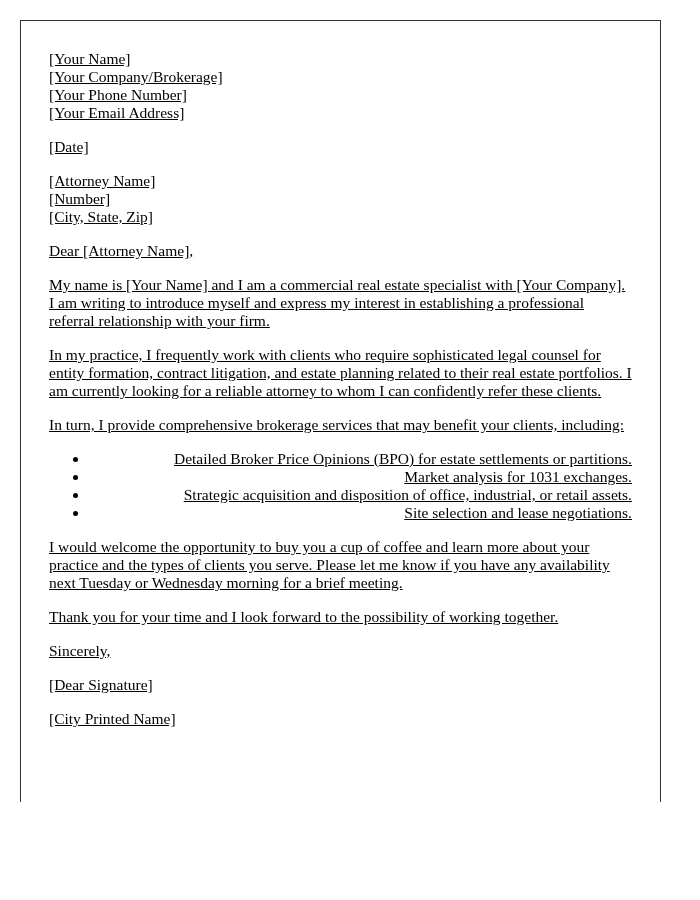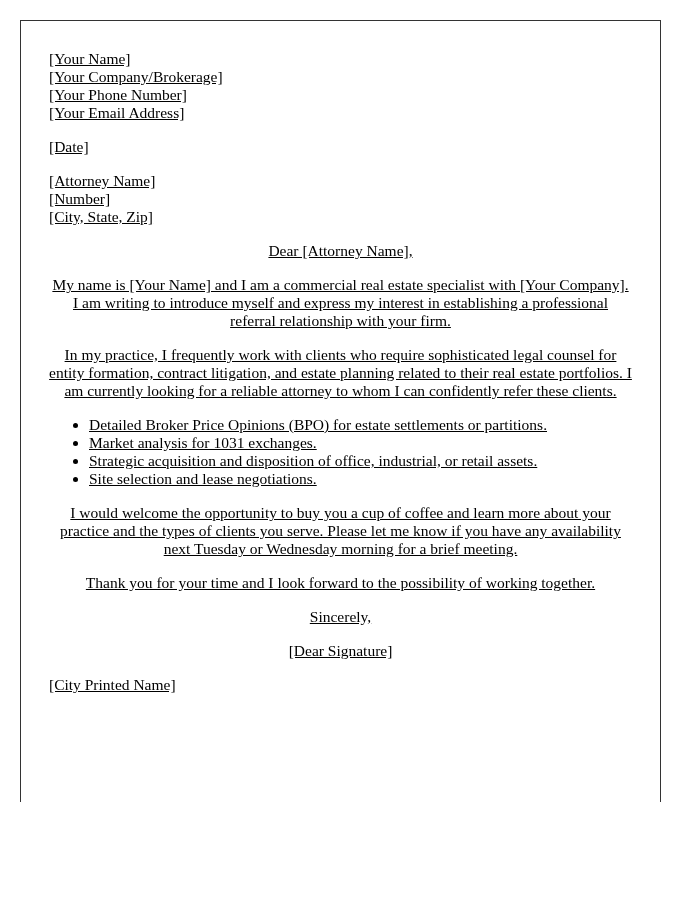--- a/index.html
+++ b/index.html
@@ -31,29 +31,29 @@
     }
     .block {
       margin: 0 0 16px 0;
     }
     .line {
       display: block;
       white-space: nowrap;
     }
     p.para {
       margin: 0 0 16px 0;
-      text-align: center;
     }
     ul.services {
       margin: 0 0 16px 0;
       padding-left: 40px;
       list-style: disc;
     }
     ul.services li {
       margin: 0;
+      text-align: right;
     }
   </style>
 </head>
 <body>
 
 <div class="letter">
 
   <div class="block">
     <span class="line">[Your Name]</span>
     <span class="line">[Your Company/Brokerage]</span>
@@ -68,20 +68,21 @@
   <div class="block">
     <span class="line">[Attorney Name]</span>
     <span class="line">[Number]</span>
     <span class="line">[City, State, Zip]</span>
   </div>
 
   <p class="para">Dear [Attorney Name],</p>
 
   <p class="para">My name is [Your Name] and I am a commercial real estate specialist with [Your Company]. I am writing to introduce myself and express my interest in establishing a professional referral relationship with your firm.</p>
   <p class="para">In my practice, I frequently work with clients who require sophisticated legal counsel for entity formation, contract litigation, and estate planning related to their real estate portfolios. I am currently looking for a reliable attorney to whom I can confidently refer these clients.</p>
+  <p class="para">In turn, I provide comprehensive brokerage services that may benefit your clients, including:</p>
 
   <ul class="services">
     <li>Detailed Broker Price Opinions (BPO) for estate settlements or partitions.</li>
     <li>Market analysis for 1031 exchanges.</li>
     <li>Strategic acquisition and disposition of office, industrial, or retail assets.</li>
     <li>Site selection and lease negotiations.</li>
   </ul>
 
   <p class="para">I would welcome the opportunity to buy you a cup of coffee and learn more about your practice and the types of clients you serve. Please let me know if you have any availability next Tuesday or Wednesday morning for a brief meeting.</p>
   <p class="para">Thank you for your time and I look forward to the possibility of working together.</p>

